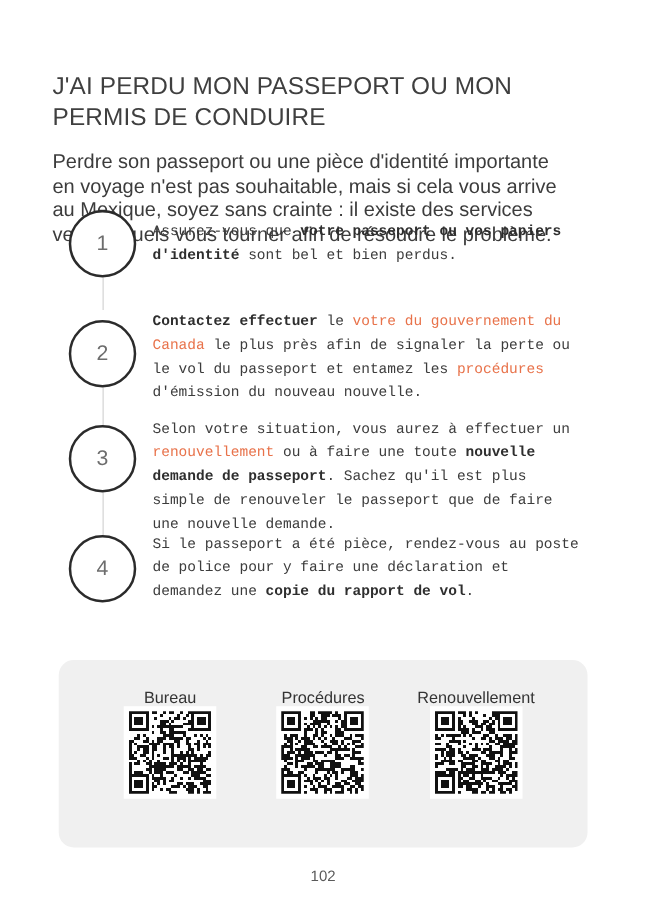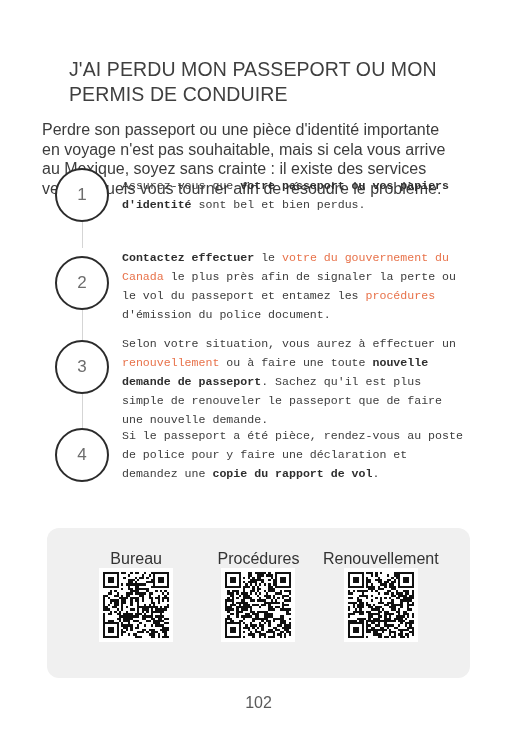--- a/index.html
+++ b/index.html
@@ -28,21 +28,20 @@
     position: absolute;
     left: 42px;
     top: 44px;
     width: 420px;
     font-size: 19.5px;
     line-height: 25px;
     font-weight: 300;
     letter-spacing: 0.1px;
     color: #3f3f3f;
     text-transform: uppercase;
-    margin-left: 27px;
   }
 
   
   .intro {
     position: absolute;
     left: 42px;
     top: 104px;
     width: 418px;
     font-size: 16px;
     line-height: 19.5px;
@@ -138,42 +137,42 @@
     align-items: flex-start;
     padding: 22px 28px 0 28px;
   }
   .qr-item {
     width: 118px;
     display: flex;
     flex-direction: column;
     align-items: center;
   }
   .qr-label {
-    font-size: 16px;
+    font-size: 13px;
     color: #333333;
     white-space: nowrap;
   }
   .qr-code {
     width: 66px;
     height: 66px;
     background: #ffffff;
     padding: 4px;
     box-sizing: content-box;
     display: block;
   }
   .qr-code svg { display: block; }
 
   
   .page-number {
     position: absolute;
     left: 0;
     right: 0;
     top: 694px;
     text-align: center;
-    font-size: 16px;
+    font-size: 12px;
     color: #5a5a5a;
   }
 </style>
 </head>
 <body>
 
 <div class="page">
 
   <h1 class="page-title">J'AI PERDU MON PASSEPORT OU MON PERMIS DE CONDUIRE</h1>
 
@@ -187,21 +186,21 @@
         <div class="connector"></div>
       </div>
       <div class="step-body"><span>Assurez-vous que </span><b>votre passeport ou vos papiers d'identité</b><span> sont bel et bien perdus.</span></div>
     </div>
 
     <div class="step step-2">
       <div class="step-marker">
         <div class="circle">2</div>
         <div class="connector"></div>
       </div>
-      <div class="step-body"><b>Contactez effectuer</b><span> le </span><span class="lnk">votre du gouvernement du Canada</span><span> le plus près afin de signaler la perte ou le vol du passeport et entamez les </span><span class="lnk">procédures</span><span> d'émission du police document.</span></div>
+      <div class="step-body"><b>Contactez effectuer</b><span> le </span><span class="lnk">votre du gouvernement du Canada</span><span> le plus près afin de signaler la perte ou le vol du passeport et entamez les </span><span class="lnk">procédures</span><span> d'émission du nouveau nouvelle.</span></div>
     </div>
 
     <div class="step step-3">
       <div class="step-marker">
         <div class="circle">3</div>
         <div class="connector"></div>
       </div>
       <div class="step-body"><span>Selon votre situation, vous aurez à effectuer un </span><span class="lnk">renouvellement</span><span> ou à faire une toute </span><b>nouvelle demande de passeport</b><span>. Sachez qu'il est plus simple de renouveler le passeport que de faire une nouvelle demande.</span></div>
     </div>
 

